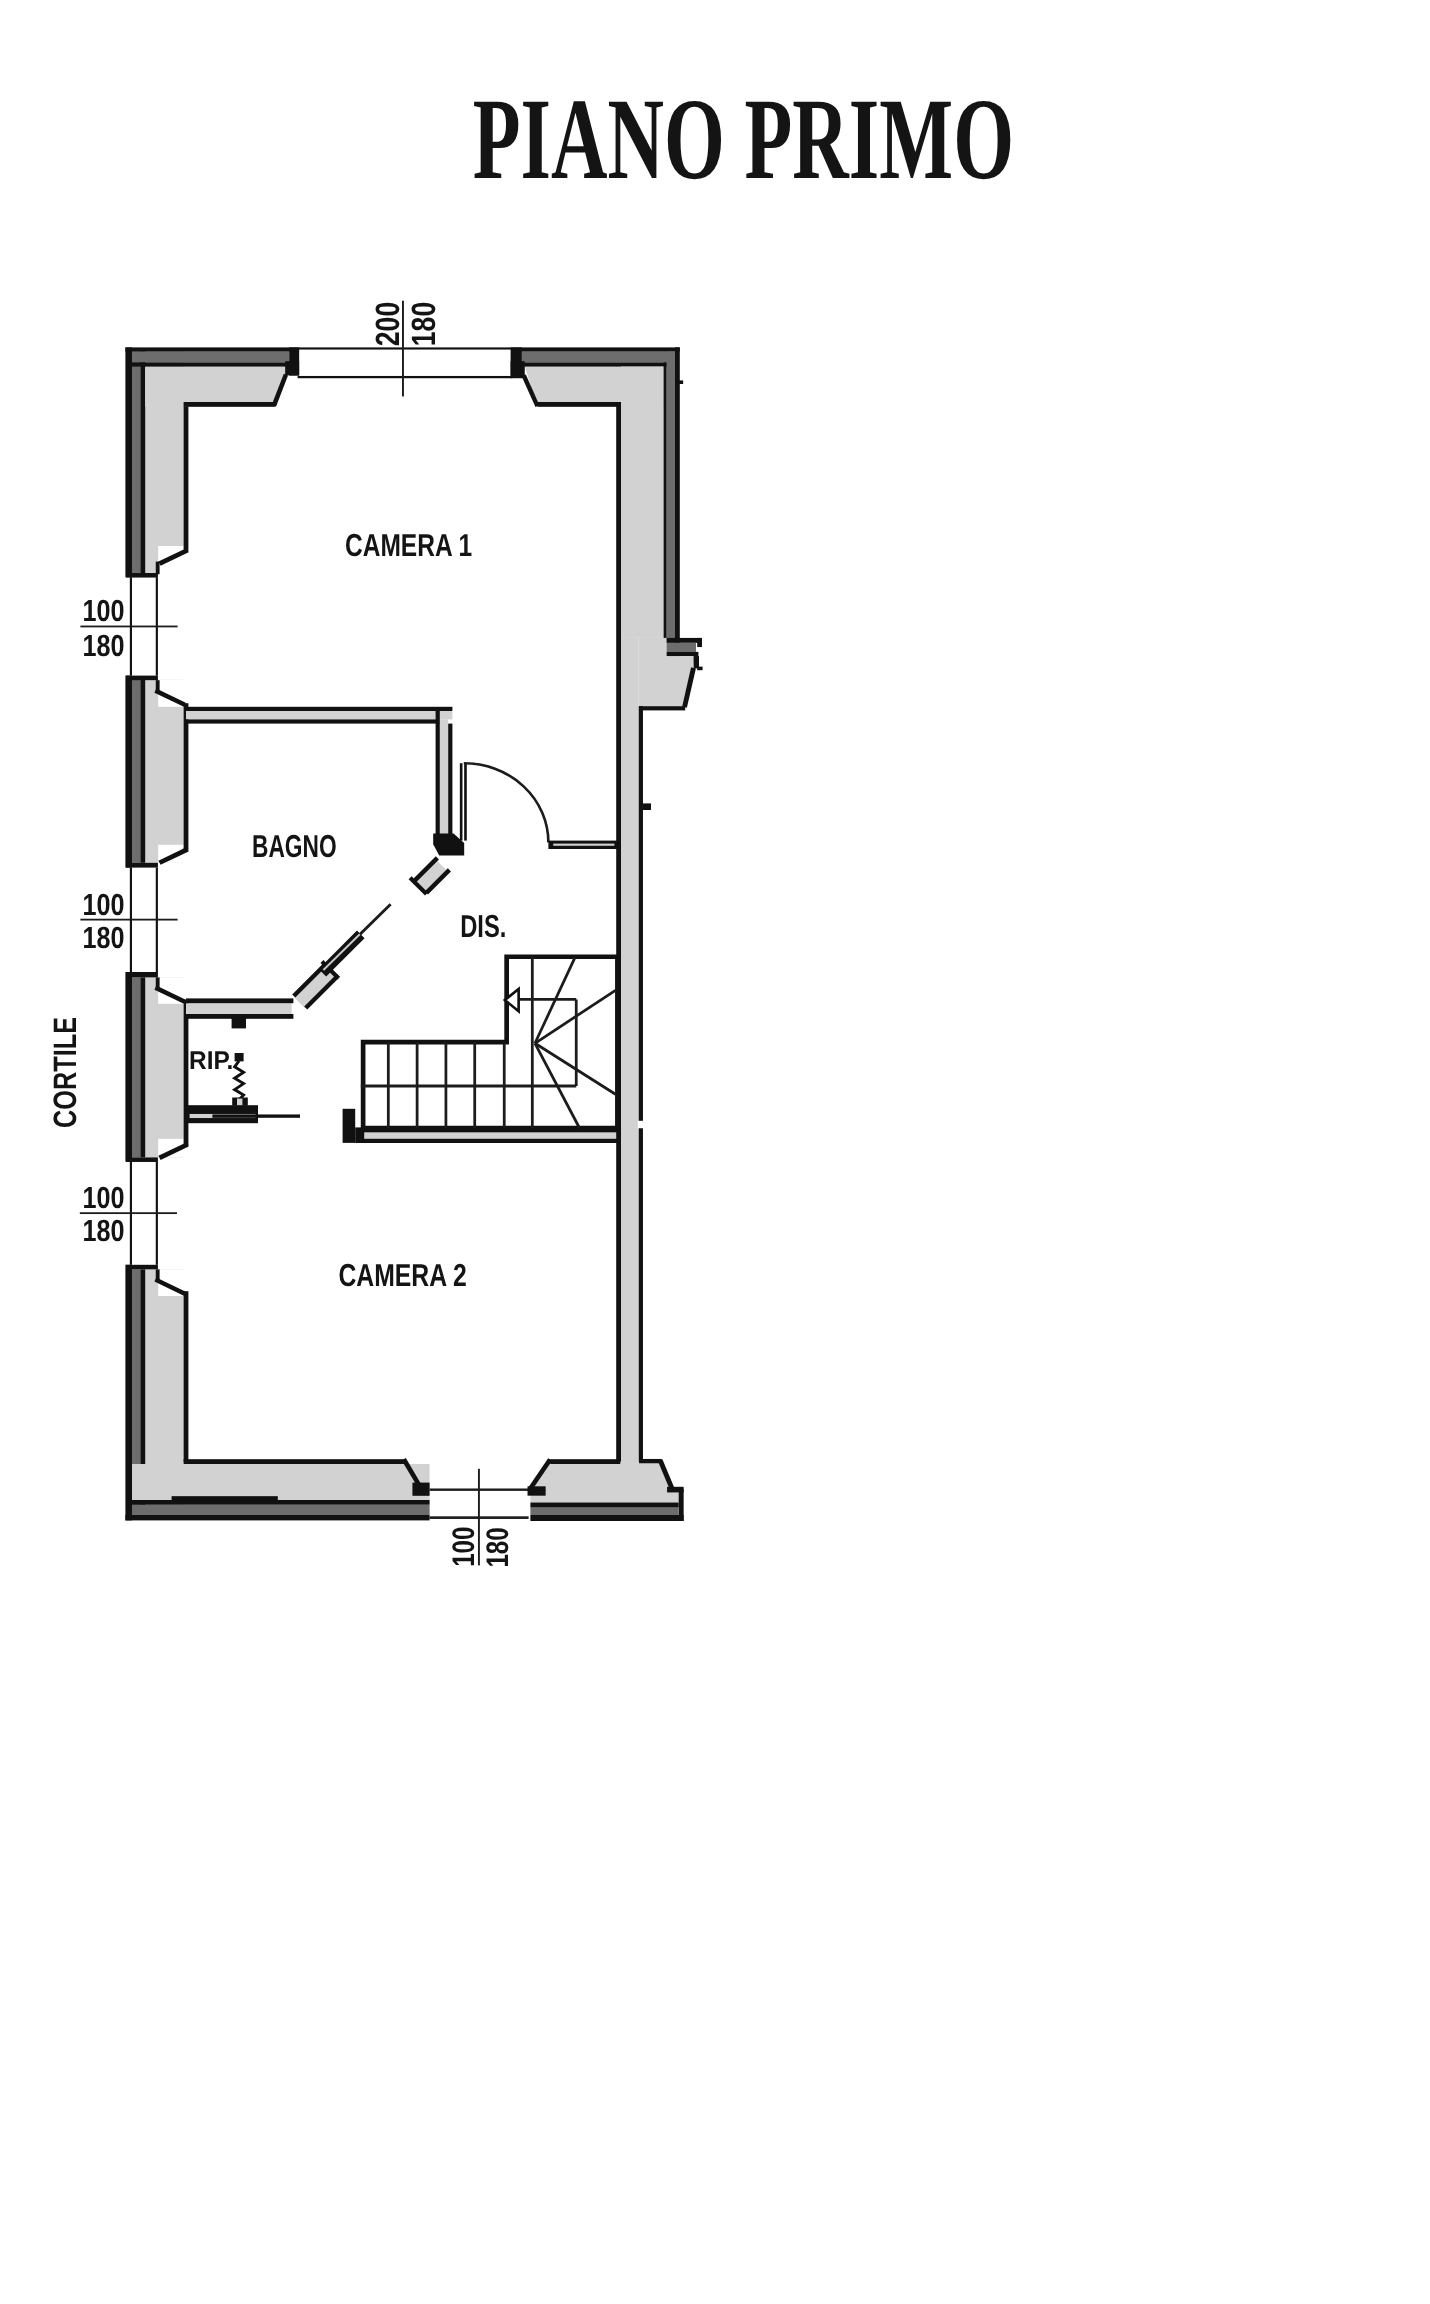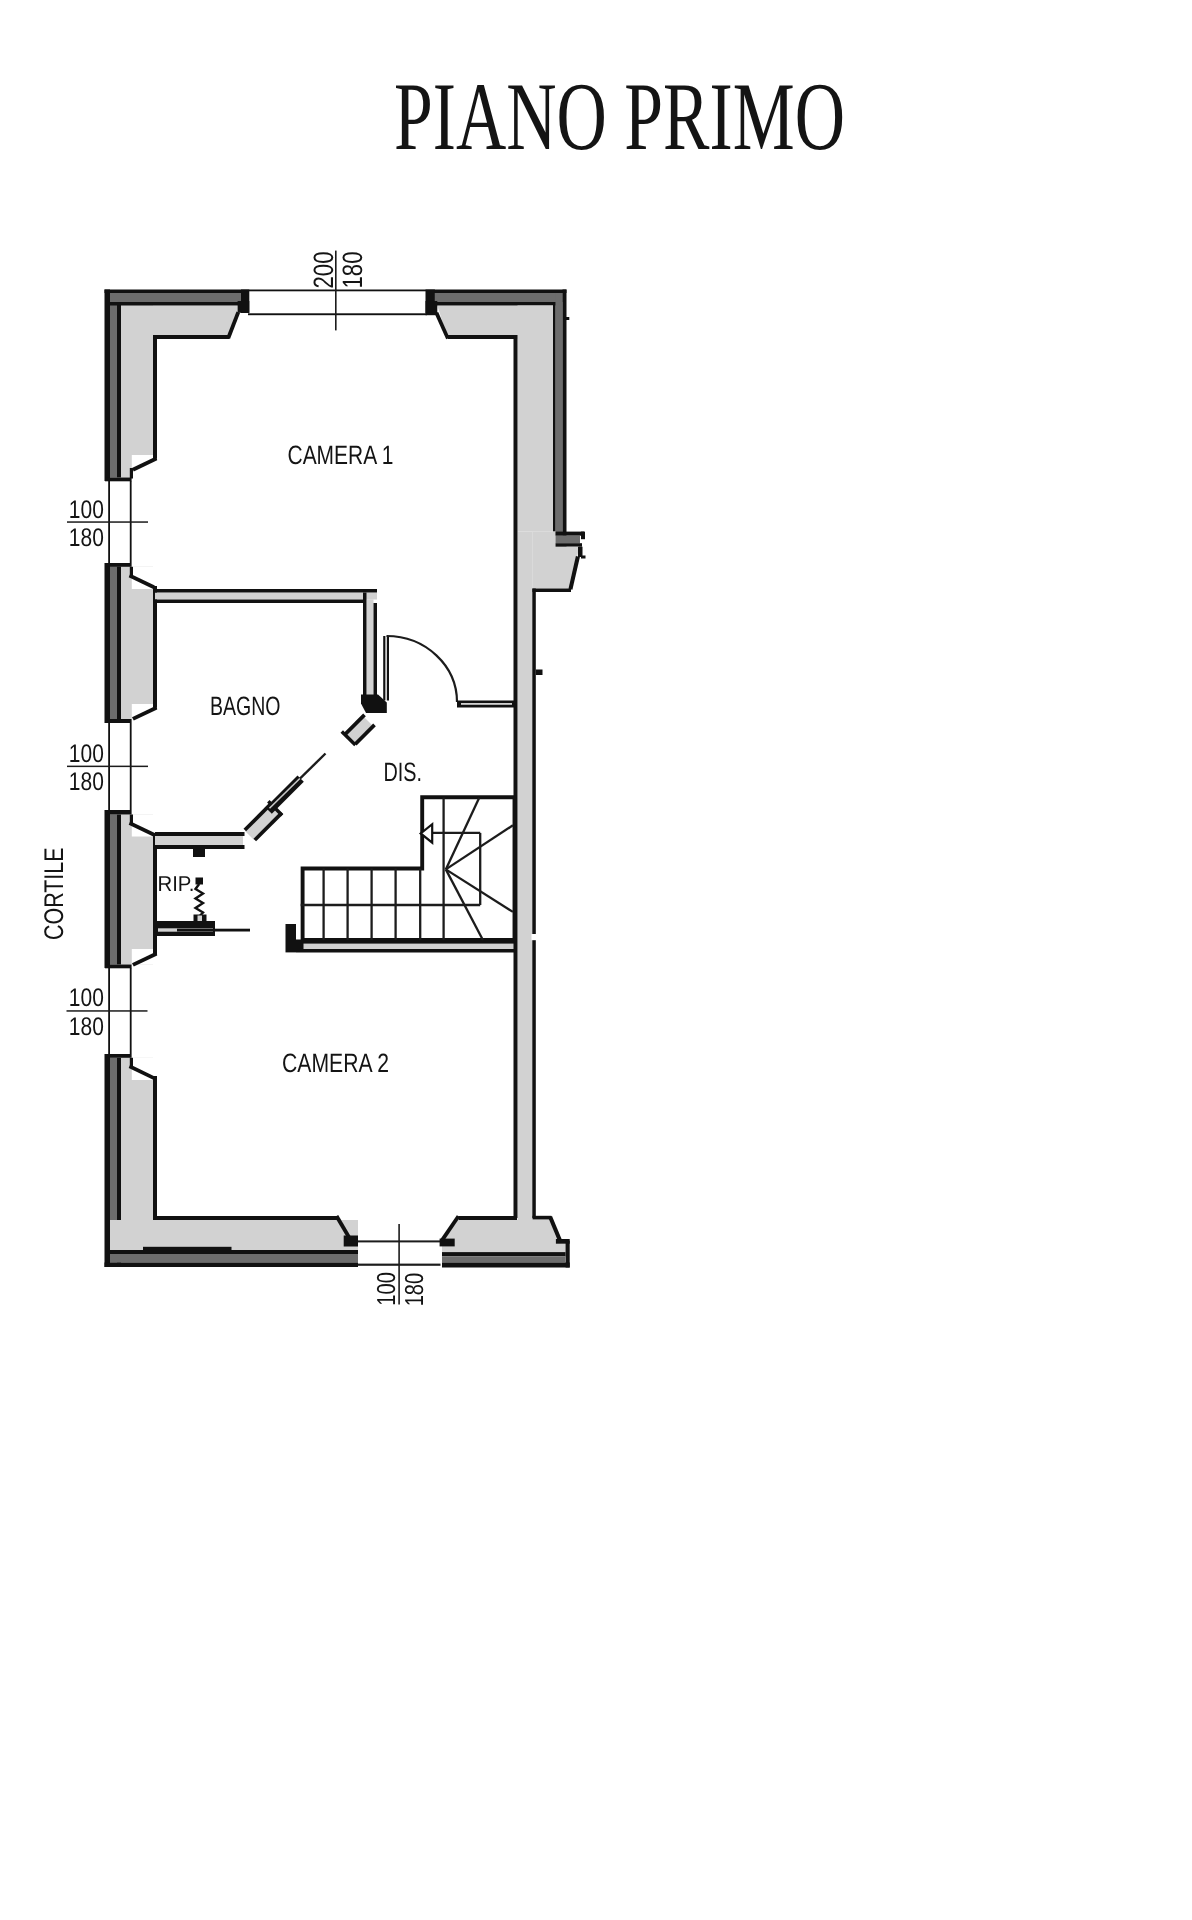--- a/index.html
+++ b/index.html
@@ -1,16 +1,16 @@
 <!DOCTYPE html>
 <html><head>
 <meta charset="utf-8">
 <style>
 html,body{margin:0;padding:0;background:#ffffff;}
-#page{position:relative;width:1192px;height:1920px;background:#ffffff;overflow:hidden;filter:grayscale(1);}
+#page{position:relative;width:1192px;height:1920px;background:#ffffff;overflow:hidden;filter:grayscale(1);font-weight:bold;}
 svg{display:block;}
 .k{fill:#111111;}
 .g{fill:#d2d2d2;}
 .d{fill:#6d6d6d;}
 text{fill:#141414;text-rendering:geometricPrecision;}
 .lab{font-family:"Liberation Sans",sans-serif;}
 .ttl{font-family:"Liberation Serif",serif;}
 </style>
 </head>
 <body>

